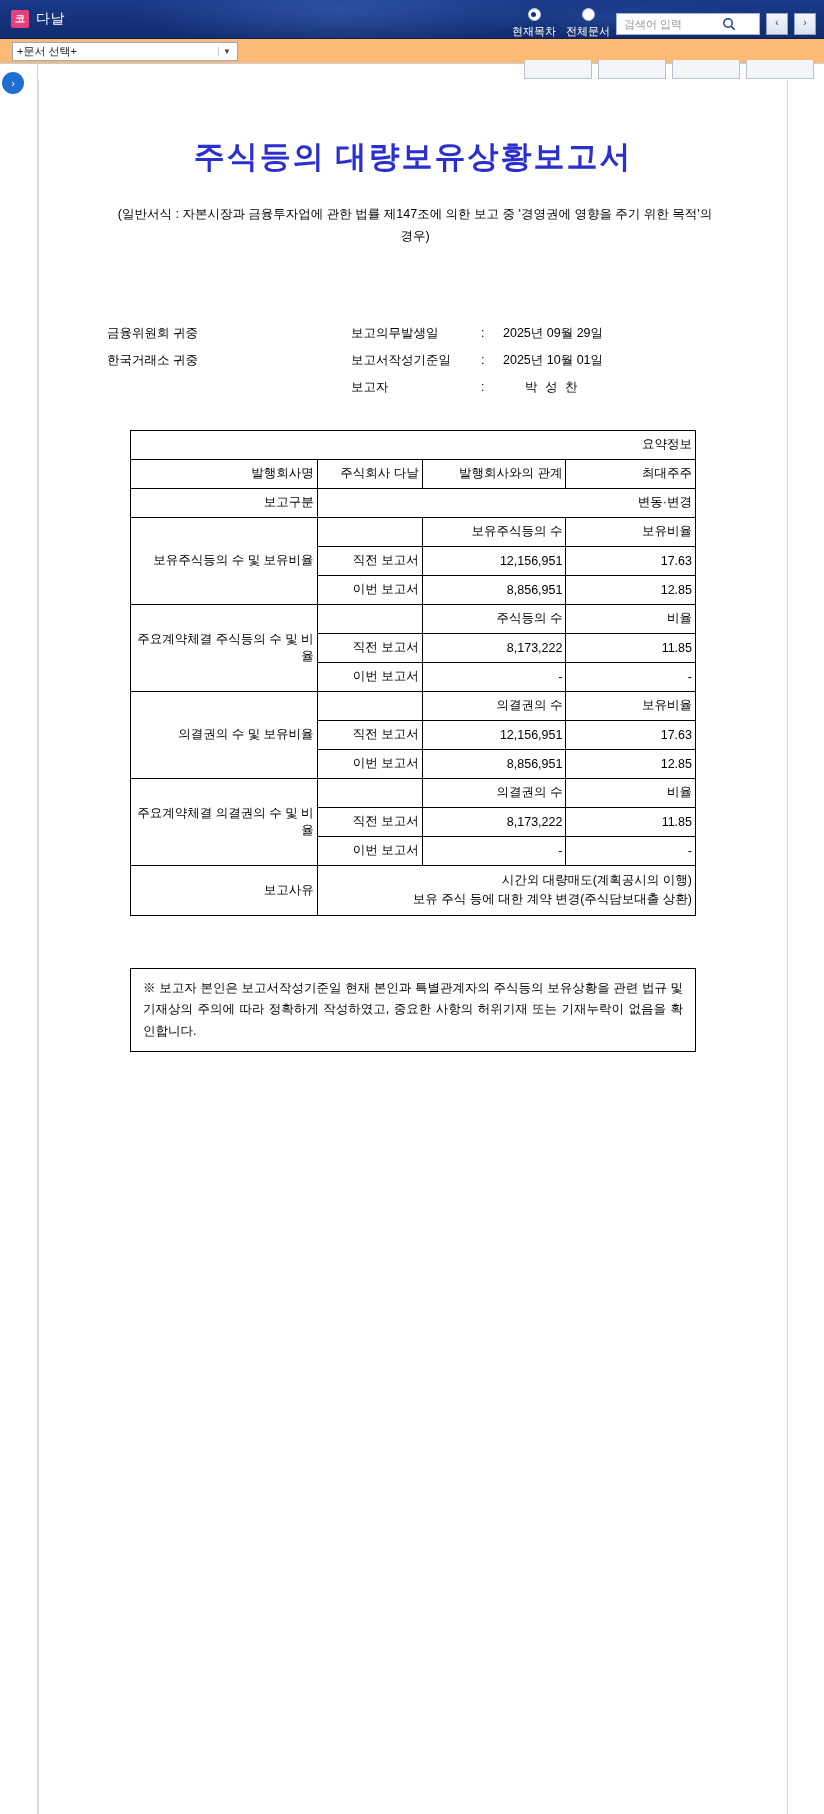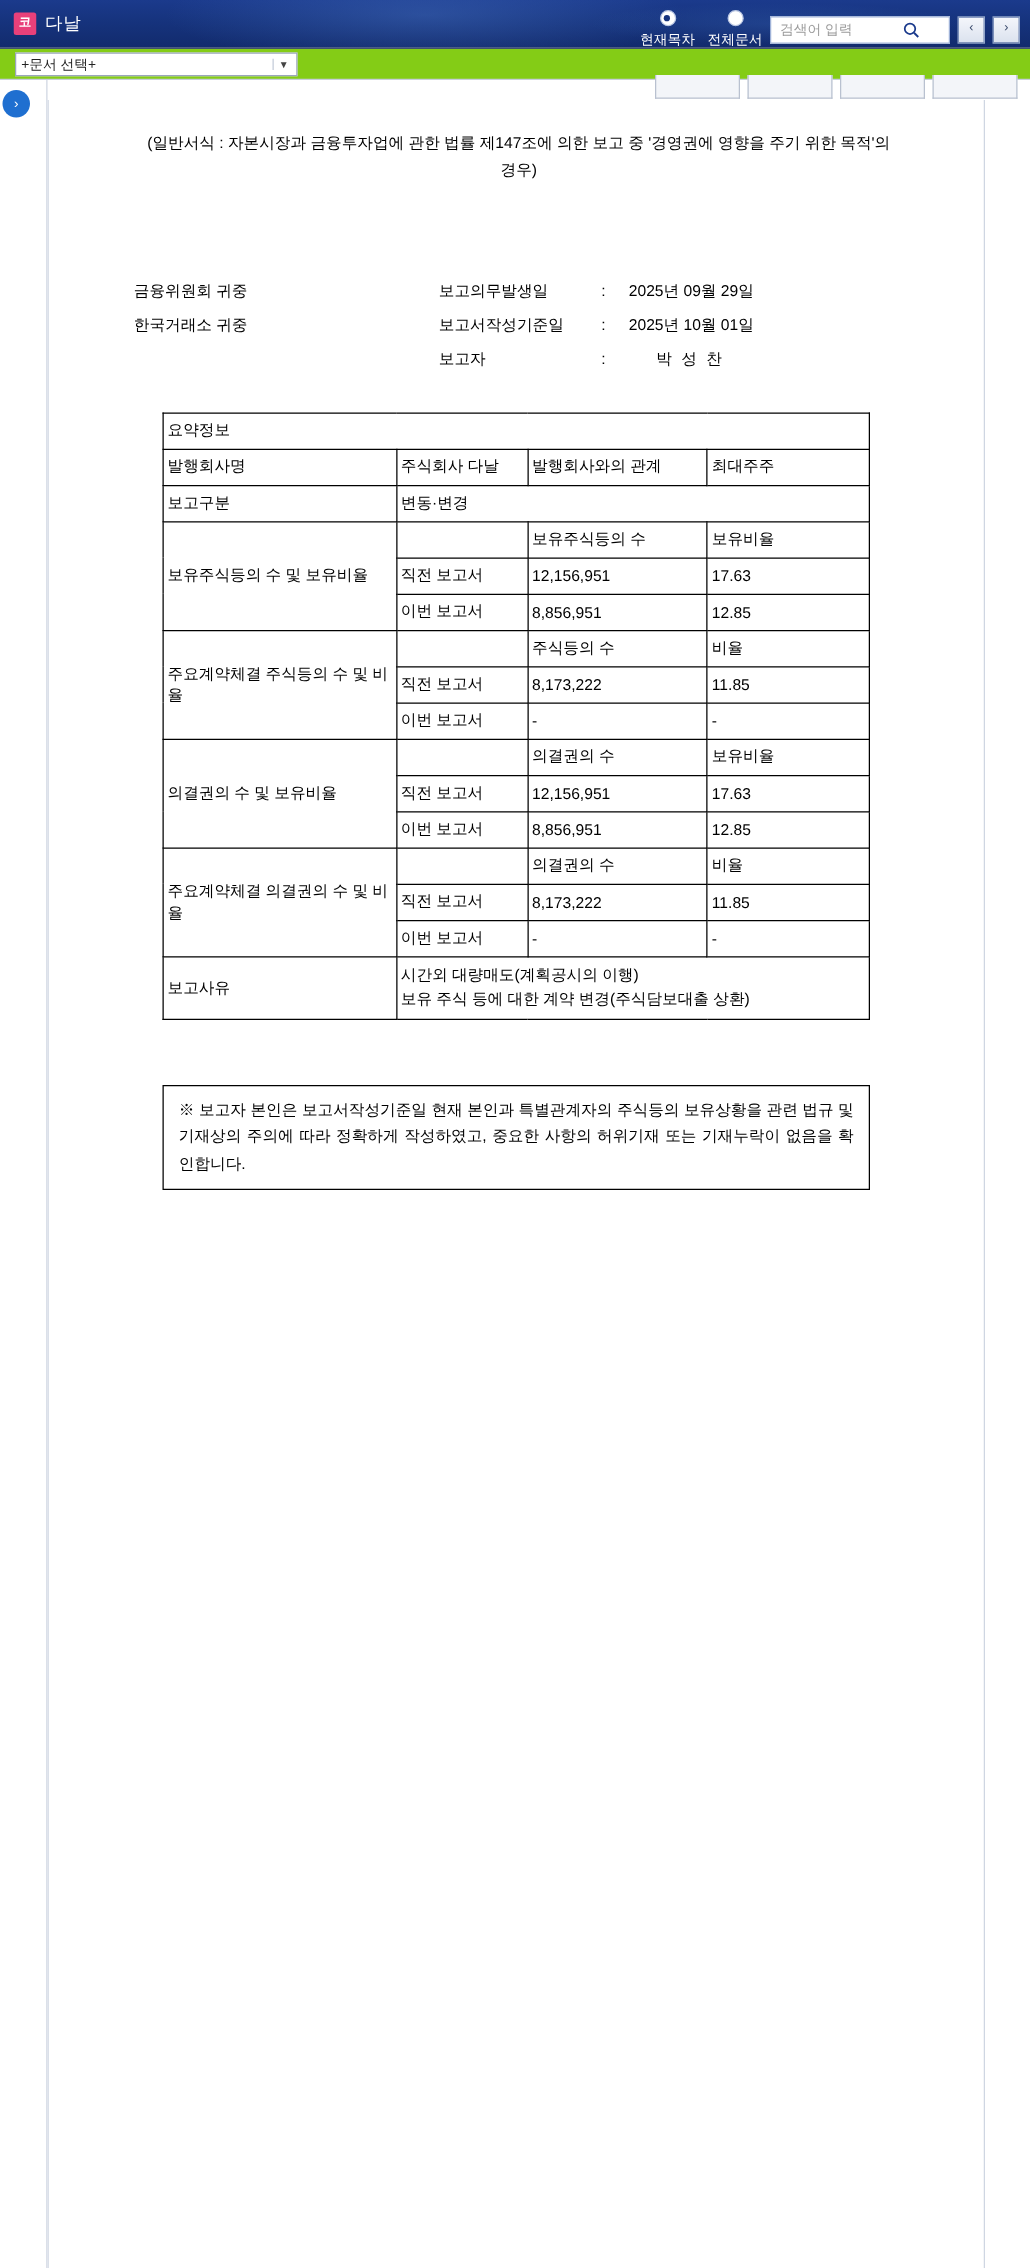--- a/index.html
+++ b/index.html
@@ -128,21 +128,21 @@
     color: #3a4a6b;
     font-size: 10px;
     line-height: 18px;
     text-align: center;
     cursor: default;
   }
 
   
   .selbar {
     height: 24px;
-    background: #84cc16;
+    background: #fdba74;
     border-bottom: 1px solid #c7cedb;
     display: flex;
     align-items: center;
     padding-left: 12px;
   }
   .doc-select {
     width: 218px;
     height: 17px;
     background: #fff;
     border: 1px solid #9aa6bb;
@@ -252,21 +252,21 @@
 
   
   table.summary {
     margin: 34px auto 0 auto;
     border-collapse: collapse;
     width: 566px;
     font-size: 12.5px;
   }
   table.summary td {
     border: 1px solid #000;
-    text-align: left;
+    text-align: right;
     padding: 5px 3px;
     height: 18px;
   }
   .dash { letter-spacing: 0; }
 
   .reason-cell {
     line-height: 1.55;
     padding: 6px 4px;
   }
 
@@ -333,20 +333,21 @@
     <div class="tool-chip"></div>
   </div>
 
   <div class="leftrail">
     <div class="rail-toggle">›</div>
   </div>
 
   <div class="page">
     <div class="page-inner">
 
+      <div class="doc-title">주식등의 대량보유상황보고서</div>
       <div class="doc-subtitle">(일반서식 : 자본시장과 금융투자업에 관한 법률 제147조에 의한 보고 중 '경영권에 영향을 주기 위한 목적'의 경우)</div>
 
       <div class="meta">
         <div class="meta-left">
           <div>금융위원회 귀중</div>
           <div>한국거래소 귀중</div>
         </div>
         <div class="meta-right">
           <div class="meta-row">
             <span class="meta-label">보고의무발생일</span>

